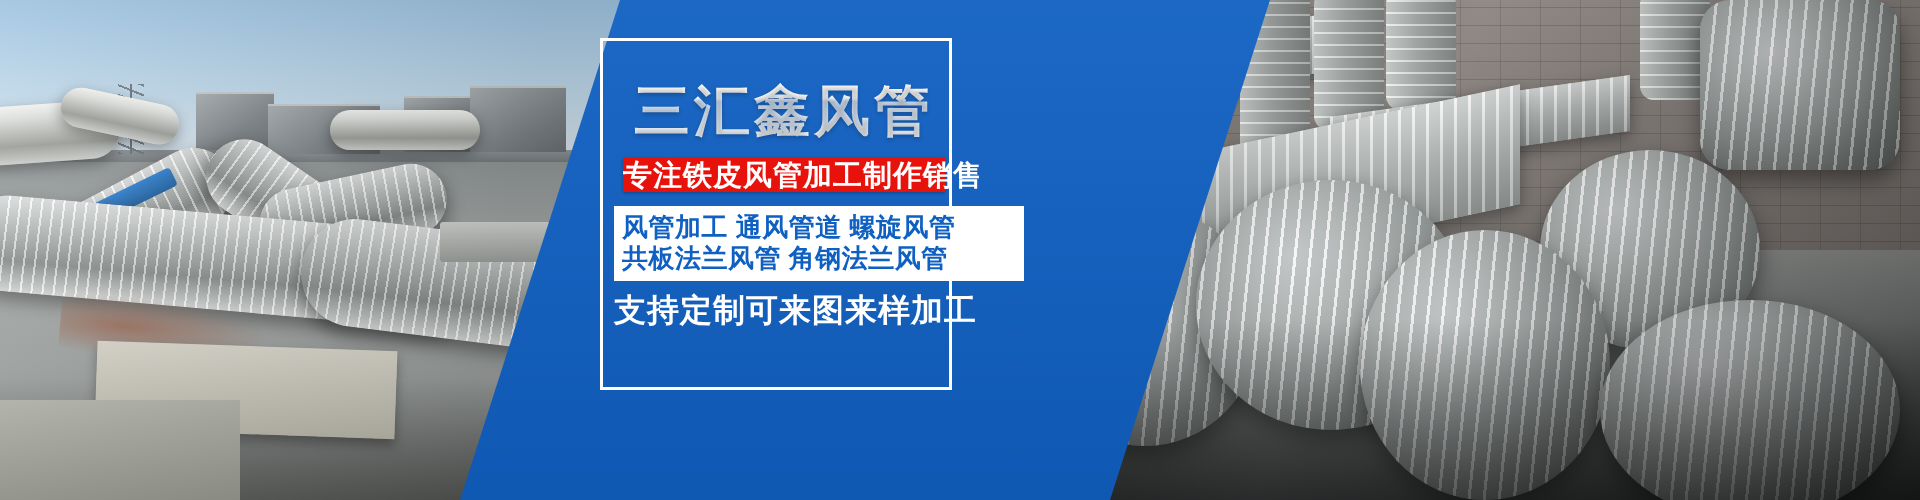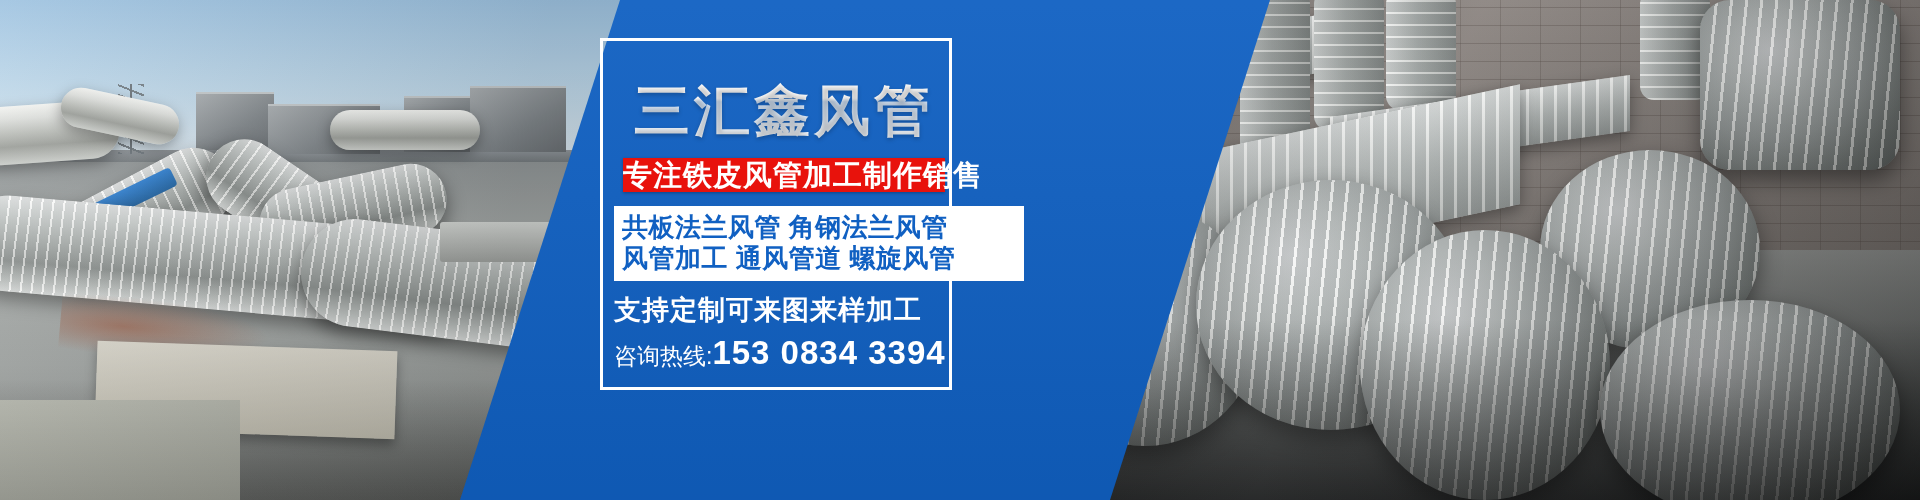--- a/index.html
+++ b/index.html
@@ -189,21 +189,21 @@
     font-size:26px;
     font-weight:bold;
     line-height:31px;
     letter-spacing:.5px;
     white-space:nowrap;
   }
 
   .custom{
     margin-top:12px;
     color:#ffffff;
-    font-size:27px;
+    font-size:32px;
     font-weight:bold;
     letter-spacing:1px;
     line-height:34px;
     white-space:nowrap;
   }
 
   .hotline{
     margin-top:6px;
     color:#ffffff;
     line-height:40px;
@@ -272,24 +272,21 @@
     <span class="fr-right"></span>
   </div>
 
   <div class="content">
 
     <h1 class="title">三汇鑫风管</h1>
 
     <div class="badge">专注铁皮风管加工制作销售</div>
 
     <div class="services">
+      <div class="line">风管加工 通风管道 螺旋风管</div>
       <div class="line">共板法兰风管 角钢法兰风管</div>
-      <div class="line">风管加工 通风管道 螺旋风管</div>
     </div>
 
     <div class="custom">支持定制可来图来样加工</div>
 
-    <div class="hotline">
-      <span class="lbl">咨询热线:</span><span class="num">153 0834 3394</span>
-    </div>
 
   </div>
 </div>
 
 </body></html>

